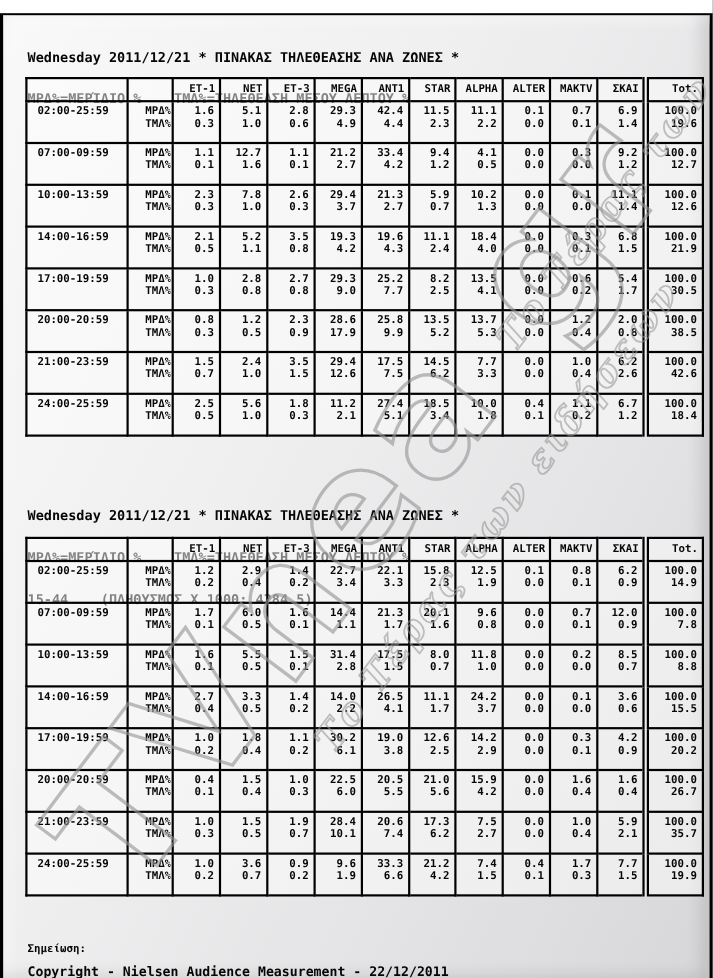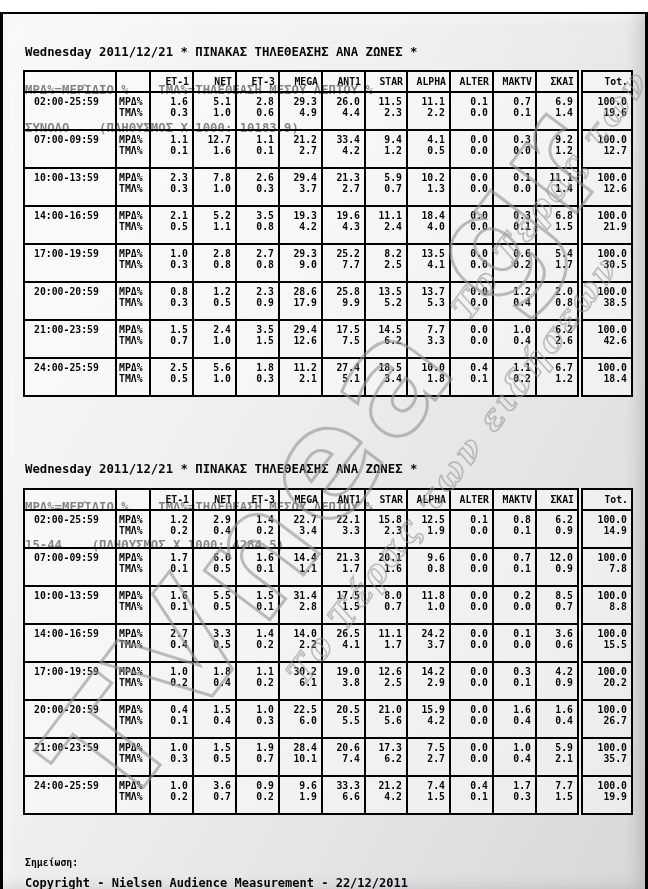--- a/index.html
+++ b/index.html
@@ -16,21 +16,21 @@
   
   .rt{position:absolute;left:20px;border-collapse:collapse;table-layout:fixed;
       background:rgba(253,253,253,.5);}
   #tbl0{top:56px;}
   #tbl1{top:474px;}
   .rt th,.rt td{border:2px solid #000;font-weight:bold;font-size:9.8px;color:#060606;
                 overflow:hidden;font-family:"DejaVu Sans Mono",monospace;}
   .rt th{height:19px;text-align:right;padding:0 3px 0 0;vertical-align:middle;}
   .rt td{height:33px;vertical-align:top;padding:3px 0 0 0;}
   .rt td.c-time{text-align:left;padding-left:9px;white-space:nowrap;}
-  .rt td.c-metric{padding-left:2px;border-radius:10px;}
+  .rt td.c-metric{padding-left:15px;border-radius:10px;}
   .l{line-height:11px;height:11px;white-space:nowrap;}
   td.num .l{text-align:right;padding-right:4px;}
   .rt th.c-tot,.rt td.c-tot{border-left:6px double #000;}
   
   .note{position:absolute;left:22px;top:819px;color:#060606;font-weight:bold;
         font-size:9.8px;line-height:12px;white-space:pre;}
   .copyright{position:absolute;left:22px;top:862px;color:#060606;font-weight:bold;
              font-size:12px;white-space:pre;text-align:right;}
   
   .wm{position:absolute;inset:0;pointer-events:none;z-index:5;}
@@ -47,21 +47,20 @@
 </style>
 </head>
 <body>
 
 <div class="viewport">
   <div class="page">
 
     <div class="hdr" id="hdr1">
       <div>Wednesday 2011/12/21 * ΠΙΝΑΚΑΣ ΤΗΛΕΘΕΑΣΗΣ ΑΝΑ ΖΩΝΕΣ *</div>
       <div>ΜΡΔ%=ΜΕΡΊΔΙΟ %    ΤΜΛ%=ΤΗΛΕΘΕΑΣΗ ΜΕΣΟΥ ΛΕΠΤΟΥ %</div>
-      <div>ΣΥΝΟΛΟ    (ΠΛΗΘΥΣΜΟΣ Χ 1000: 10183.9)</div>
     </div>
 
     <table class="rt" id="tbl0">
         <colgroup>
           <col style="width: 92px;">
           <col style="width: 34px;">
           <col style="width: 43px;">
           <col style="width: 43px;">
           <col style="width: 43px;">
           <col style="width: 43px;">
@@ -107,21 +106,21 @@
             </td>
             <td class="num">
               <div class="l">2.8</div>
               <div class="l">0.6</div>
             </td>
             <td class="num">
               <div class="l">29.3</div>
               <div class="l">4.9</div>
             </td>
             <td class="num">
-              <div class="l">26.0</div>
+              <div class="l">42.4</div>
               <div class="l">4.4</div>
             </td>
             <td class="num">
               <div class="l">11.5</div>
               <div class="l">2.3</div>
             </td>
             <td class="num">
               <div class="l">11.1</div>
               <div class="l">2.2</div>
             </td>

